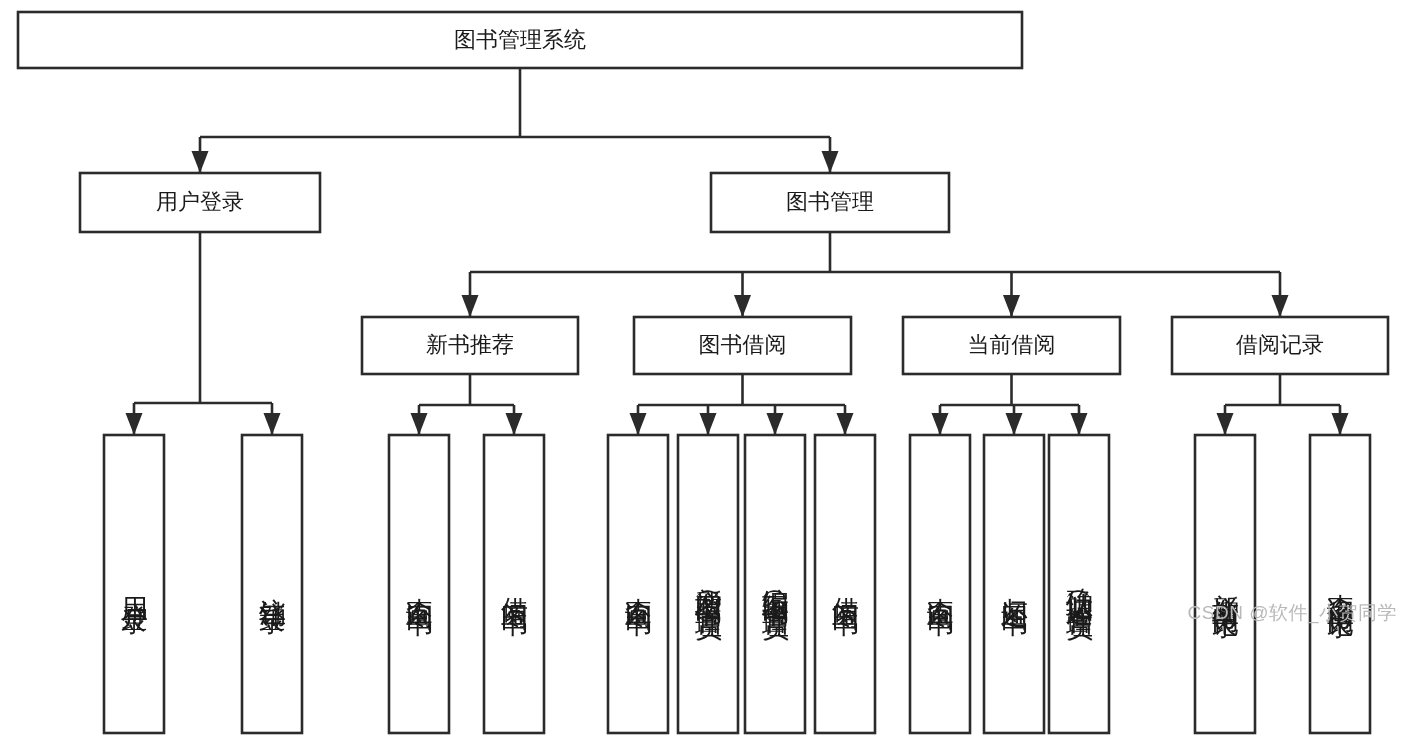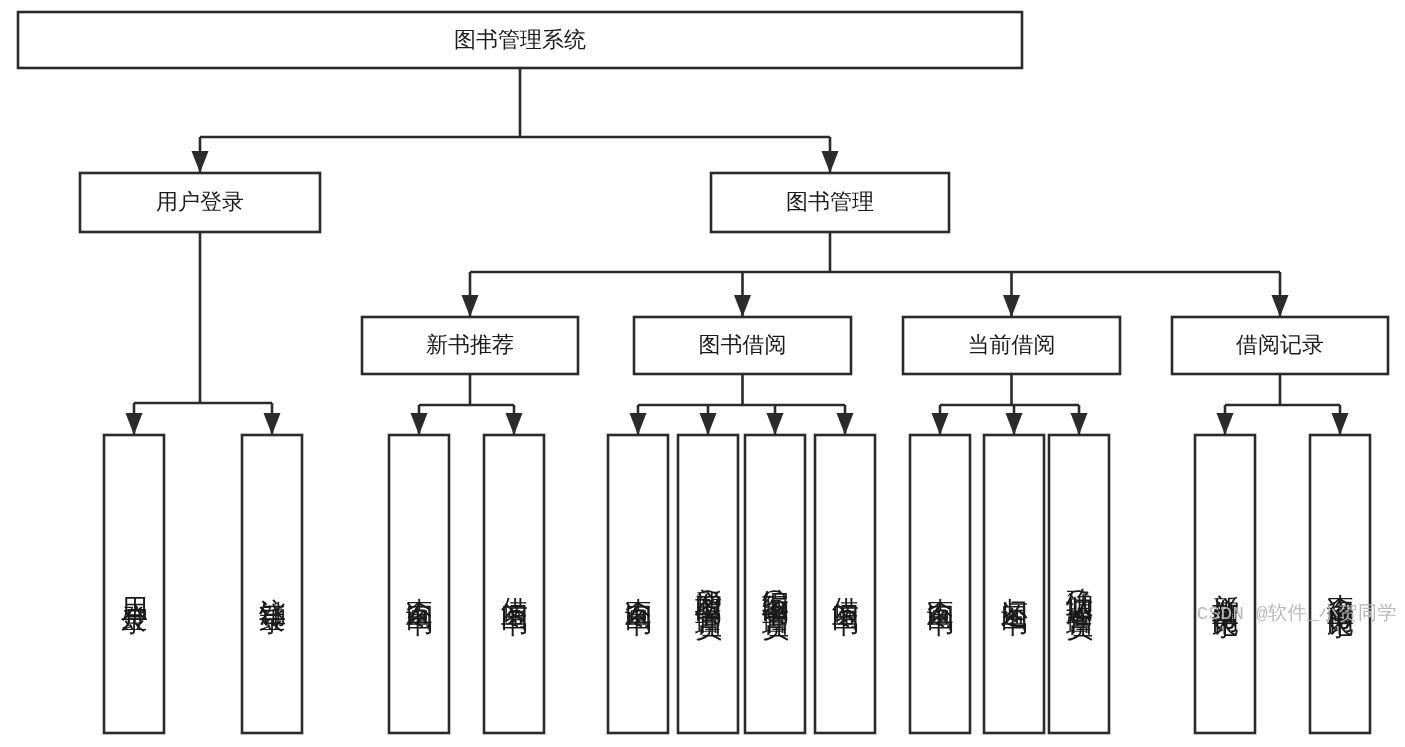--- a/index.html
+++ b/index.html
@@ -60,21 +60,21 @@
     color: #1a1a1a;
     text-align: center;
     white-space: nowrap;
     pointer-events: none;
     user-select: none;
   }
   .watermark {
     position: absolute;
     right: 8px;
     bottom: 6px;
-    font-family: Liberation Mono, monospace;
+    font-family: Liberation Sans, sans-serif;
     font-size: 19px;
     color: #b9b9b9;
     letter-spacing: 0.5px;
     white-space: nowrap;
   }
 </style>
 </head>
 <body>
 
 <div id="diagram-root">

